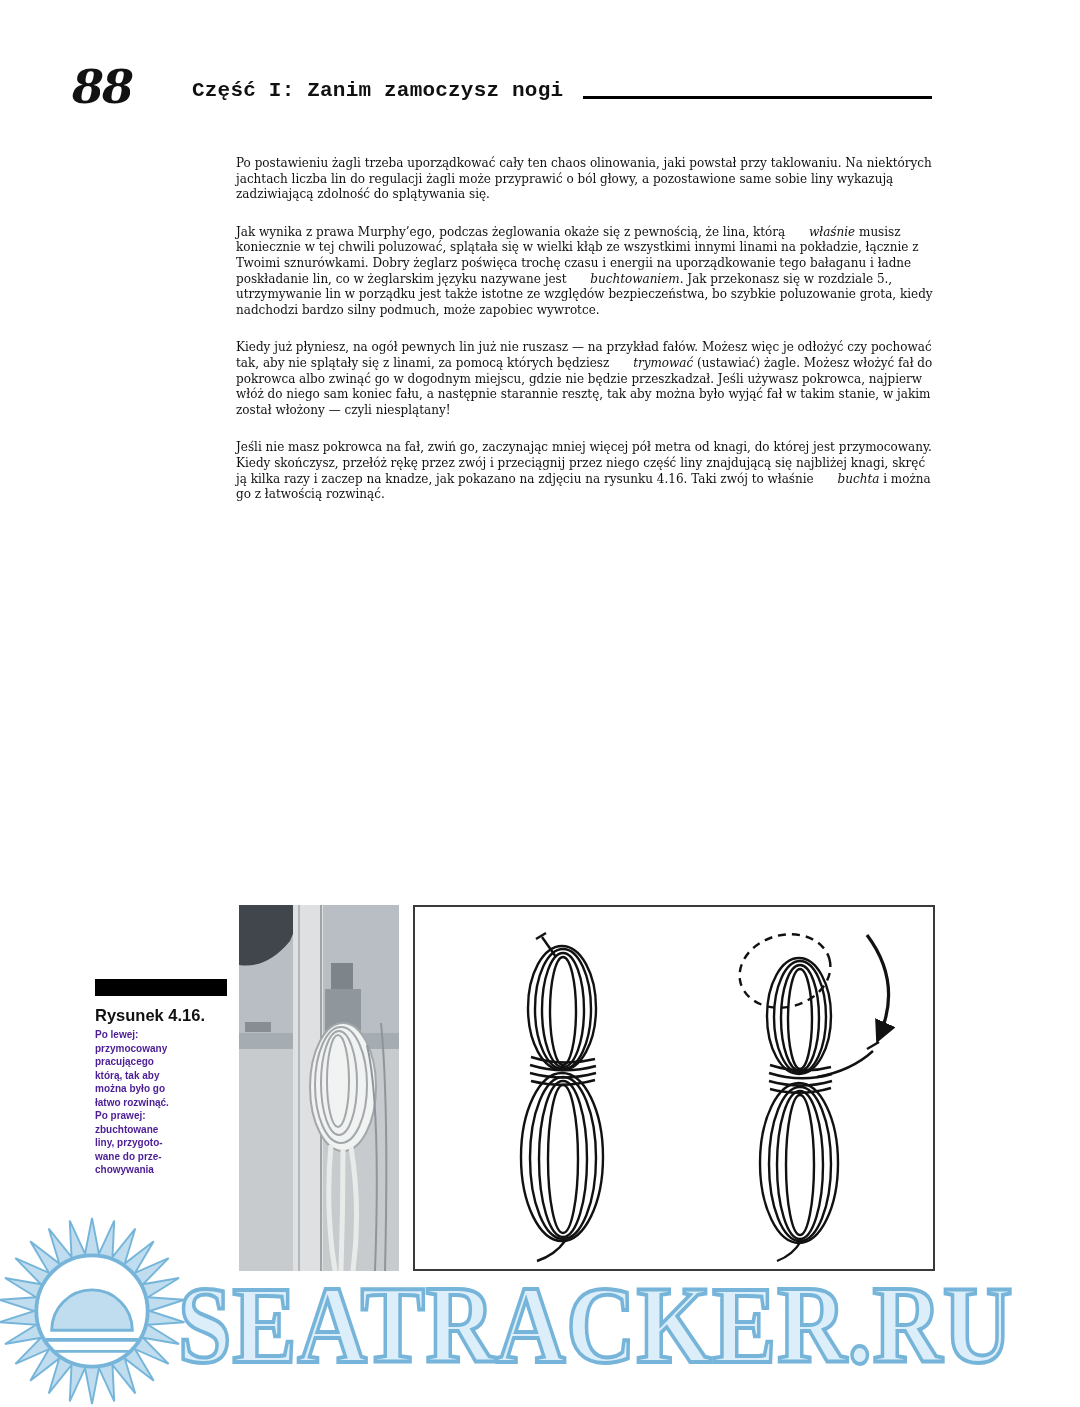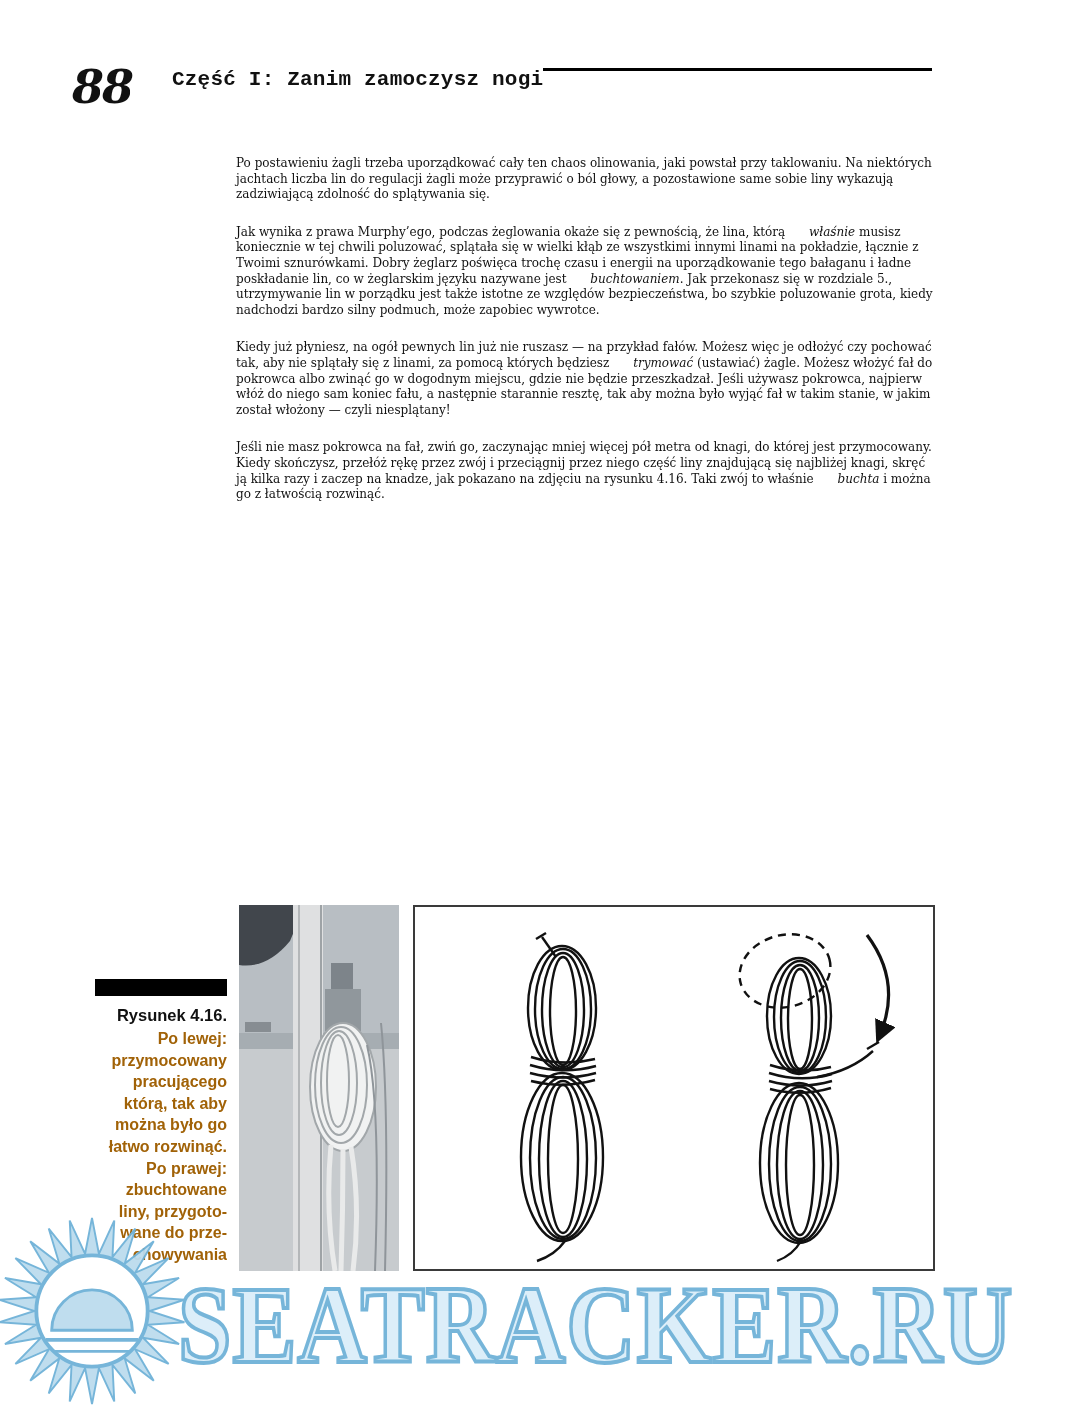--- a/index.html
+++ b/index.html
@@ -4,42 +4,42 @@
 <style>
   html,body { margin:0; padding:0; background:#e9e9e9; }
   .page {
     position:relative; width:1080px; height:1407px; margin:0 auto;
     background:#ffffff; overflow:hidden;
     font-family:"DejaVu Serif", serif; color:#111;
   }
 
   
   .header { position:absolute; top:68px; left:72px; width:860px;
-            display:flex; }
+            display:flex; align-items:flex-end; gap:20px; }
   .page-number { font-family:"DejaVu Serif",serif; font-style:italic; font-weight:700;
                  font-size:46px; line-height:38px; letter-spacing:-2px; }
   .chapter-title { font-family:Liberation Mono, monospace; font-weight:700;
                    font-size:21px; line-height:24px; padding-bottom:3px;
                    white-space:nowrap; letter-spacing:0.2px;margin-left:40px; }
   .header-rule { flex:1 1 auto; height:0; border-bottom:3px solid #000; margin-bottom:7px; }
 
   
   .main { position:absolute; left:236px; top:156px; width:702px; }
   .section-title { font-style:italic; font-weight:700; font-size:42px;
                    margin:0 0 30px 0; letter-spacing:0.5px; }
   .body-paragraph { font-size:12px; line-height:1.3; margin:0 0 22px 0; text-align:left; }
   .body-paragraph em { font-style:italic;margin-left:20px; }
 
   
   .figure-row { position:absolute; left:95px; top:905px; width:842px; display:flex; }
   .figure-caption { width:132px; padding-top:74px;
-                    font-family:"Liberation Sans",sans-serif; text-align:right; }
+                    font-family:"Liberation Sans",sans-serif; text-align:left; }
   .caption-bar { height:17px; background:#000; margin-bottom:10px; }
   .figure-label { font-weight:700; font-size:16.5px; margin-bottom:3px; }
-  .caption-line { font-weight:700; font-size:16px; line-height:1.35; color:#a16207; }
+  .caption-line { font-weight:700; font-size:10px; line-height:1.35; color:#4c1d95; }
   .figure-photo { width:160px; height:366px; margin-left:12px; flex:none; }
   .figure-photo svg { width:100%; height:100%; display:block; }
   .figure-drawing { width:522px; height:366px; margin-left:14px; flex:none;
                     border:2px solid #3a3a3a; box-sizing:border-box; background:#fff; }
   .figure-drawing svg { width:100%; height:100%; display:block; }
 
   
   .watermark { position:absolute; left:0; bottom:2px; width:1076px; height:162px;
                display:flex; align-items:center; opacity:0.95; }
   .sun-logo { width:192px; height:192px; flex:none; margin-left:-4px; margin-top:-26px; }

